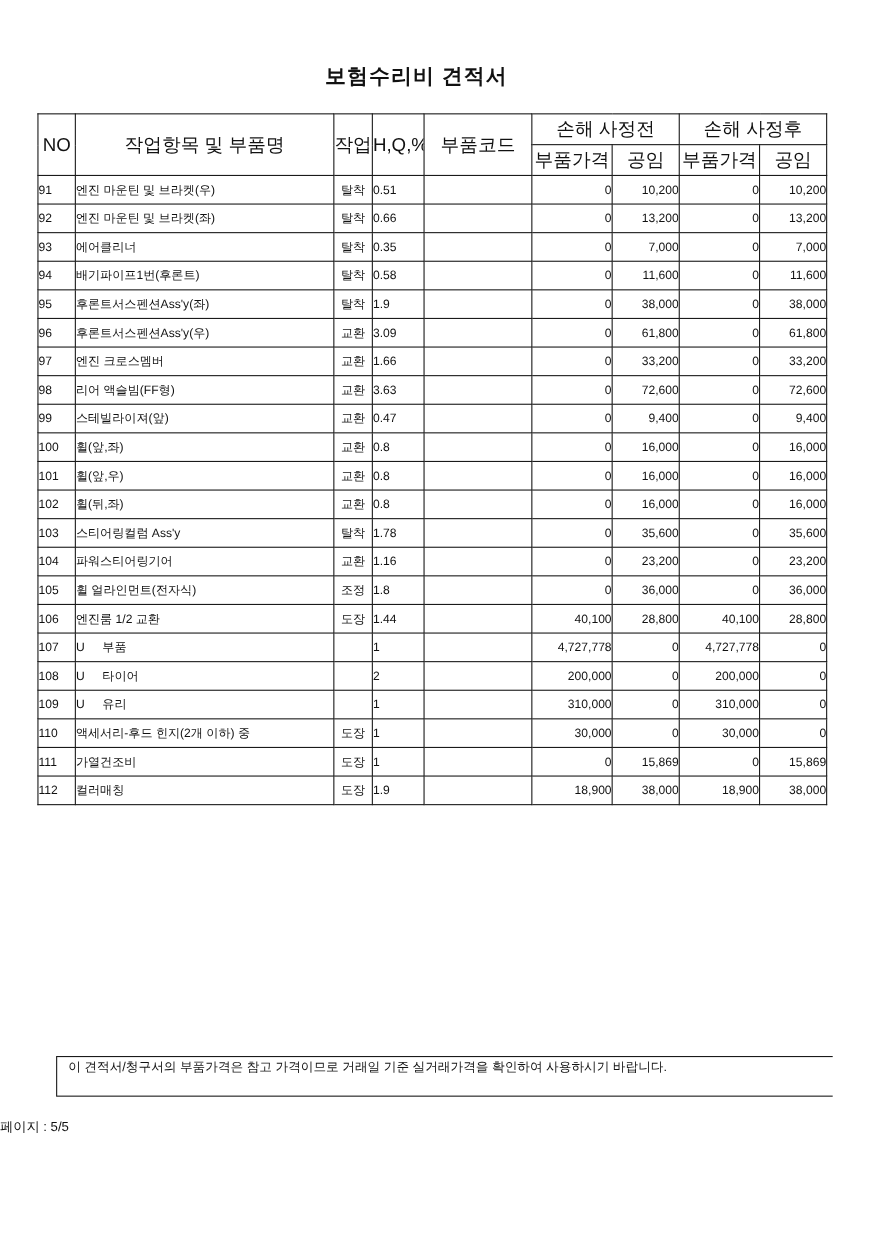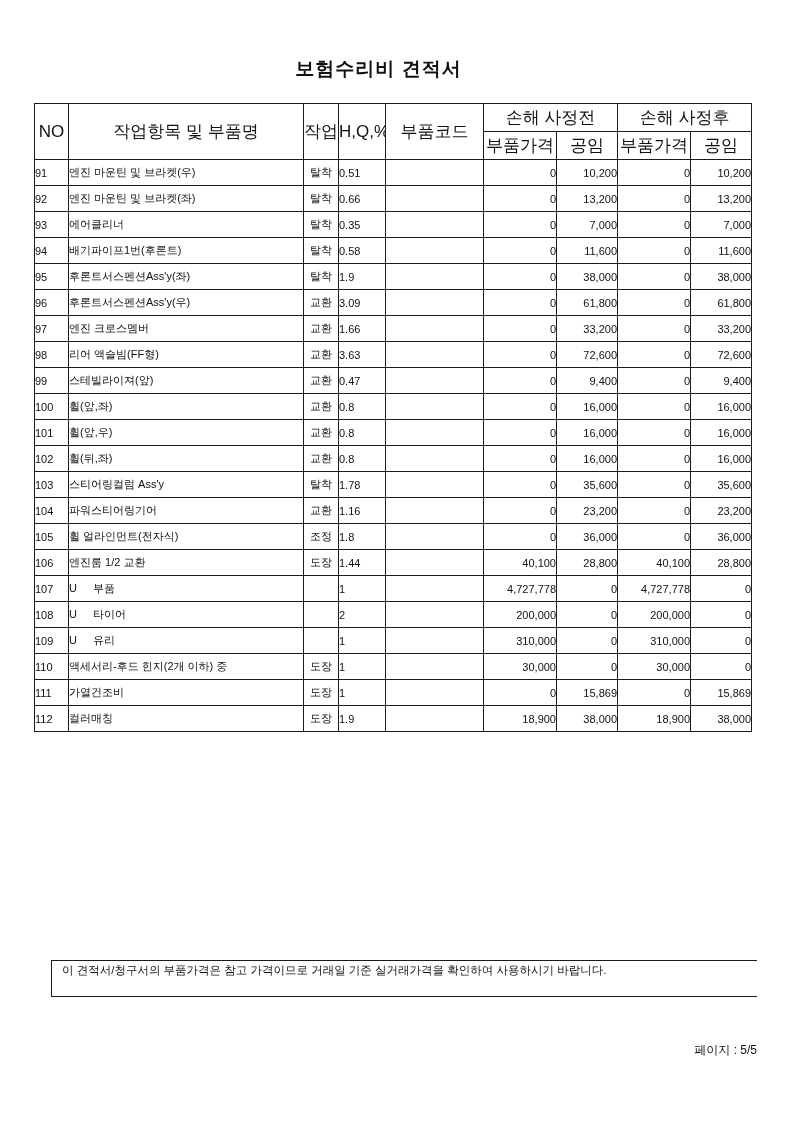--- a/index.html
+++ b/index.html
@@ -71,24 +71,24 @@
     top: 1015px;
     left: 0;
     width: 100%;
     text-align: center;
     font-size: 14px;
     font-weight: bold;
     color: #111;
   }
   .footer-page {
     position: absolute;
-    top: 1042px;
+    top: 1016px;
     left: 0;
     width: 100%;
-    text-align: right;
+    text-align: left;
     font-size: 12px;
     color: #111;
   }
   .stamp {
     position: absolute;
     top: 1146px;
     right: 5px;
     font-family: "DejaVu Sans Mono", "Liberation Mono", monospace;
     font-size: 10.5px;
     letter-spacing: 0.5px;

